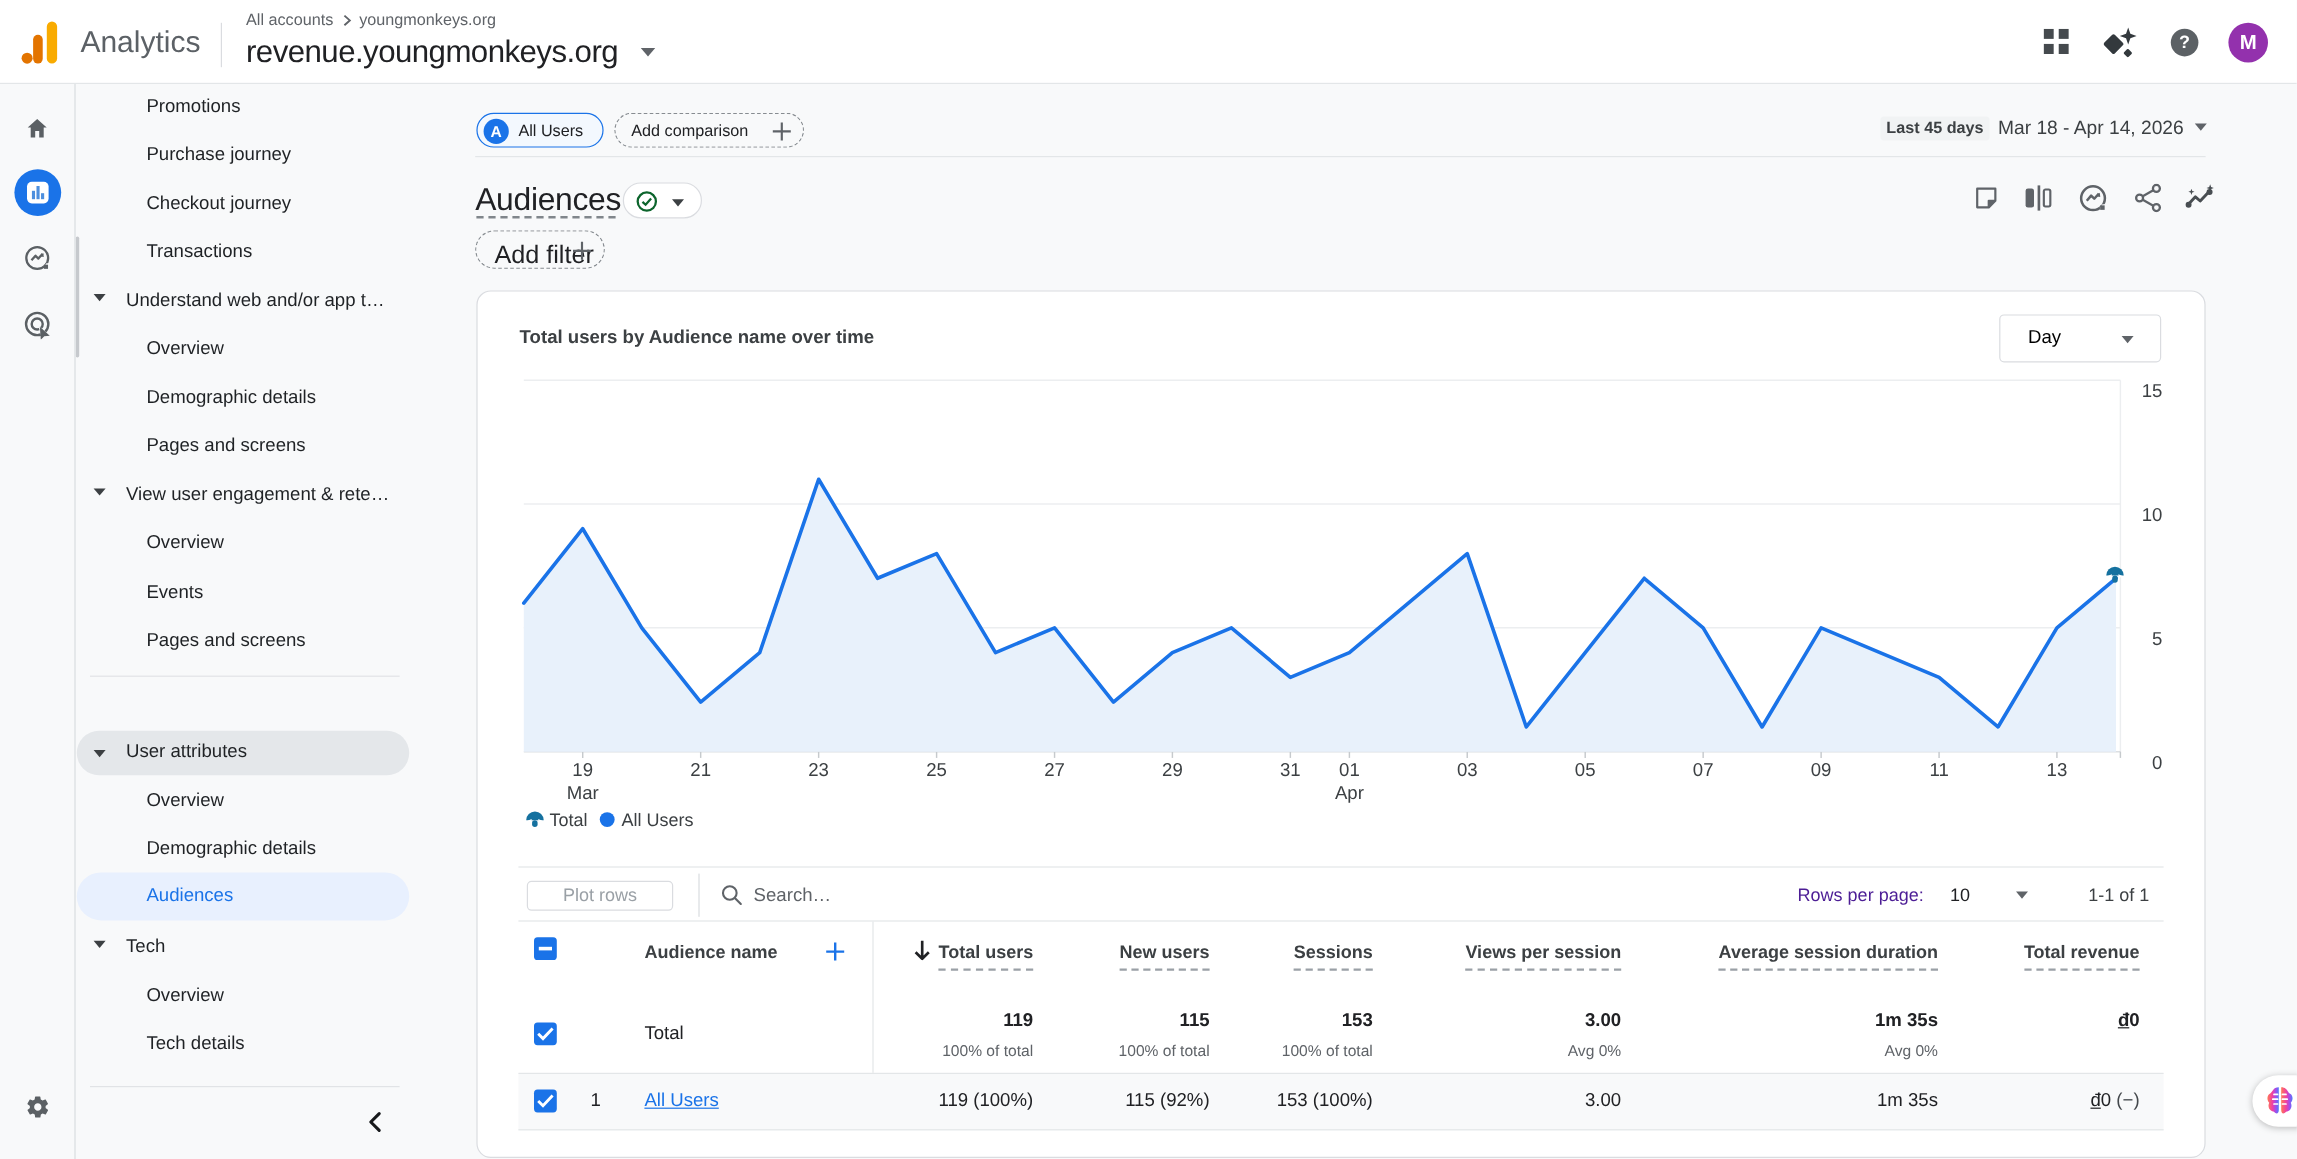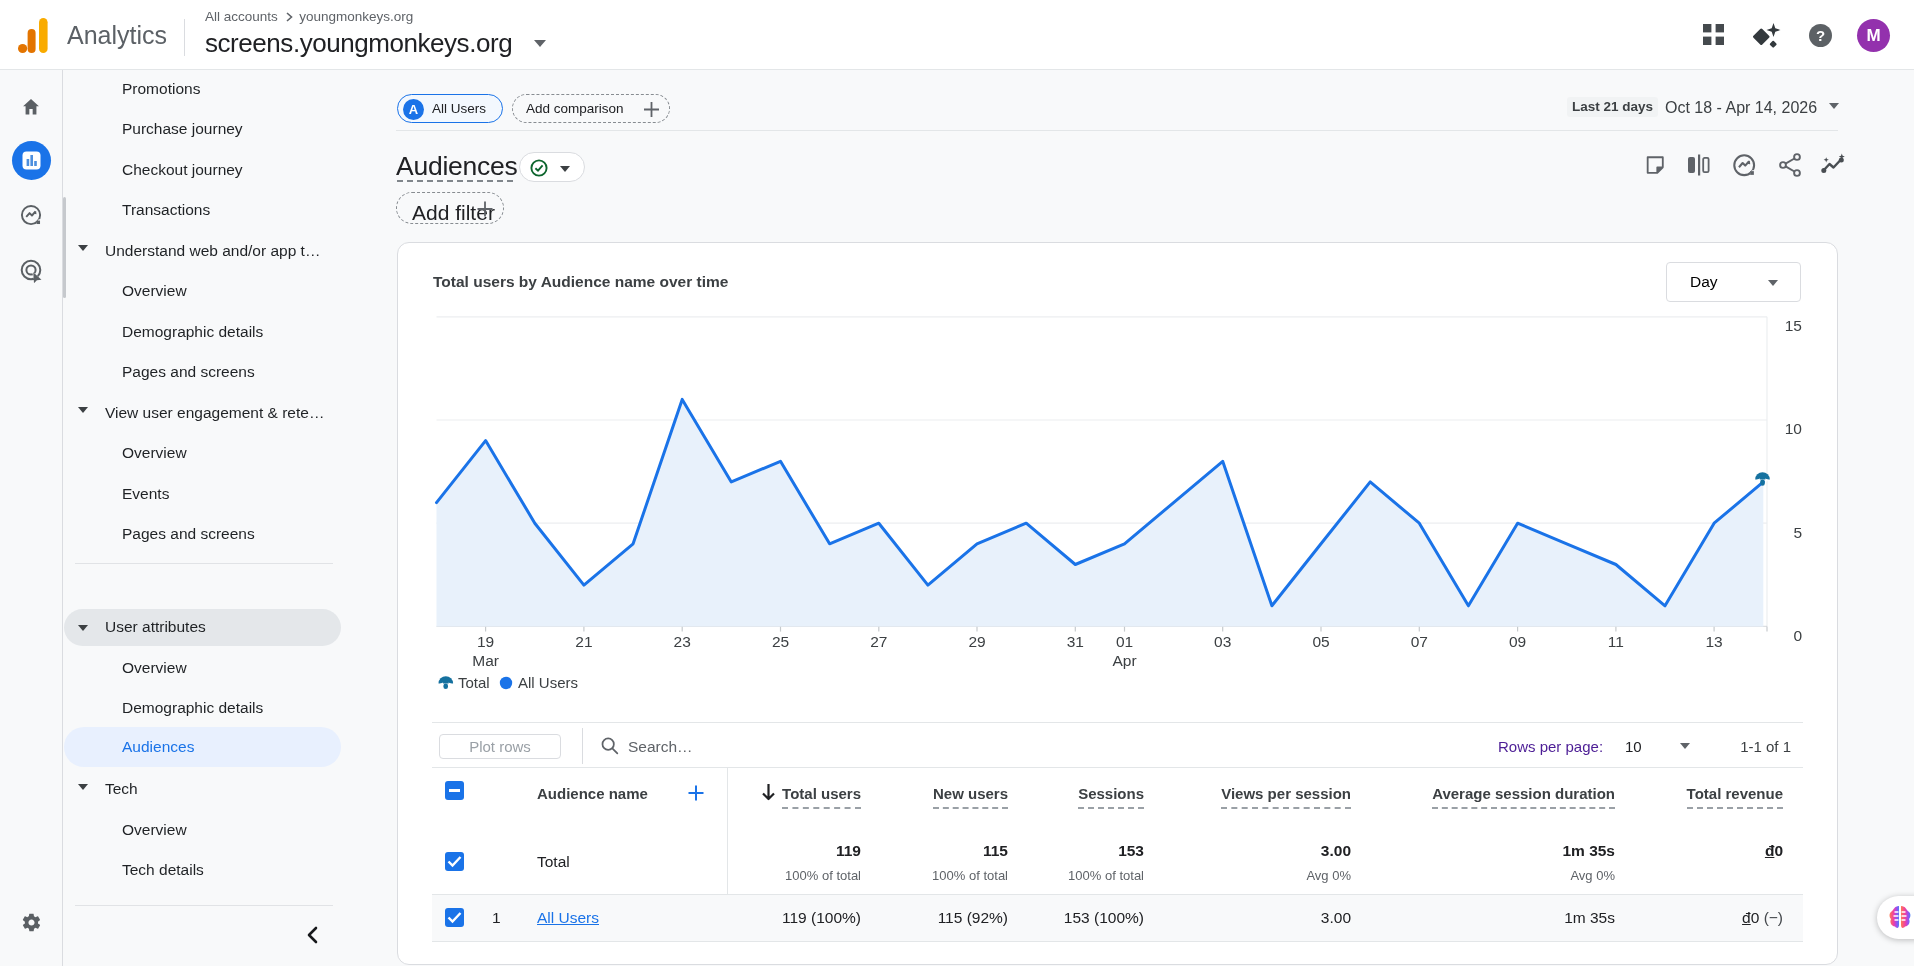--- a/index.html
+++ b/index.html
@@ -48,21 +48,21 @@
       <rect x="10.6" y="13" width="8.0" height="24" rx="4.0" fill="#e37400"></rect>
       <circle cx="5.6" cy="32.5" r="4.6" fill="#e37400"></circle>
     </svg>
     <div class="abs" style="left:67px;top:21px;font-size:25px;color:#5c6166">Analytics</div>
     <div class="vsep" style="left:184px;top:19px;height:37px"></div>
     <div class="crumb">All accounts
       <svg width="10" height="10" viewBox="0 0 10 10" style="margin:0 2px -1px">
           <path d="M3 1 L7.5 5 L3 9" fill="none" stroke="#5f6368" stroke-width="1.6"></path>
         </svg>
       youngmonkeys.org</div>
-    <div class="proptitle">screens.youngmonkeys.org</div>
+    <div class="proptitle">revenue.youngmonkeys.org</div>
     <div class="caret" style="left:534px;top:40px"></div>
 
     <svg class="abs" style="left:1703px;top:24px" width="21" height="21" viewBox="0 0 21 21">
       <rect x="0" y="0" width="8.4" height="8.4" fill="#454a4e"></rect>
         <rect x="12.6" y="0" width="8.4" height="8.4" fill="#454a4e"></rect>
       <rect x="0" y="12.6" width="8.4" height="8.4" fill="#454a4e"></rect>
         <rect x="12.6" y="12.6" width="8.4" height="8.4" fill="#454a4e"></rect>
     </svg>
     <svg class="abs" style="left:1753px;top:21px" width="29" height="29" viewBox="0 0 29 29">
       <rect x="2" y="9.5" width="12.5" height="12.5" rx="1.5" fill="#33393d" transform="rotate(45 8.25 15.75)"></rect>
@@ -145,22 +145,22 @@
     <div class="abs" style="left:397px;top:94px;width:106px;height:29px;border:1.5px solid #1a73e8;border-radius:15px;background:#f3f8fe">
       <div class="abs" style="left:5px;top:3.5px;width:21px;height:21px;border-radius:50%;background:#1a73e8;color:#fff;font-size:13px;font-weight:bold;text-align:center;line-height:21px">A</div>
       <span class="abs chiptxt" style="left:34px;top:6px">All Users</span>
     </div>
     <div class="abs dash" style="left:512px;top:94px;width:158px;height:29px;border-radius:15px">
       <span class="abs chiptxt" style="left:13px;top:6px">Add comparison</span>
       <svg class="abs" style="left:130px;top:6px" width="17" height="17" viewBox="0 0 17 17">
           <path d="M8.5 1 V16 M1 8.5 H16" stroke="#5f6368" stroke-width="1.8"></path>
         </svg>
     </div>
-    <div class="abs" style="left:1567px;top:97px;width:91px;height:20px;background:#f1f3f4;border-radius:3px;text-align:center;font-size:13.5px;font-weight:bold;color:#3c4043;line-height:20px">Last 21 days</div>
-    <div class="abs" style="left:1665px;top:99px;font-size:16px;color:#3c4043">Oct 18 - Apr 14, 2026</div>
+    <div class="abs" style="left:1567px;top:97px;width:91px;height:20px;background:#f1f3f4;border-radius:3px;text-align:center;font-size:13.5px;font-weight:bold;color:#3c4043;line-height:20px">Last 45 days</div>
+    <div class="abs" style="left:1665px;top:99px;font-size:16px;color:#3c4043">Mar 18 - Apr 14, 2026</div>
     <div class="caret" style="left:1829px;top:103px;border-left-width:5.5px;border-right-width:5.5px;border-top-width:6px"></div>
     <div class="abs" style="left:396px;top:130px;width:1442px;height:1px;background:#e3e6e8"></div>
 
     <div class="abs" style="left:396px;top:151px;font-size:26.5px;letter-spacing:-0.25px;color:#202124">Audiences</div>
     <div class="abs" style="left:397px;top:180px;width:116px;height:0;border-bottom:2.5px dashed #80868b"></div>
     <div class="abs" style="left:519px;top:152px;width:66px;height:30px;background:#fff;border:1px solid #dadce0;border-radius:15px">
       <svg class="abs" style="left:10px;top:6px" width="18" height="18" viewBox="0 0 18 18">
         <circle cx="9" cy="9" r="7.6" fill="none" stroke="#0d652d" stroke-width="1.9"></circle>
         <path d="M5.4 9.2 L8 11.6 L12.6 6.4" fill="none" stroke="#0d652d" stroke-width="1.9"></path>
       </svg>

